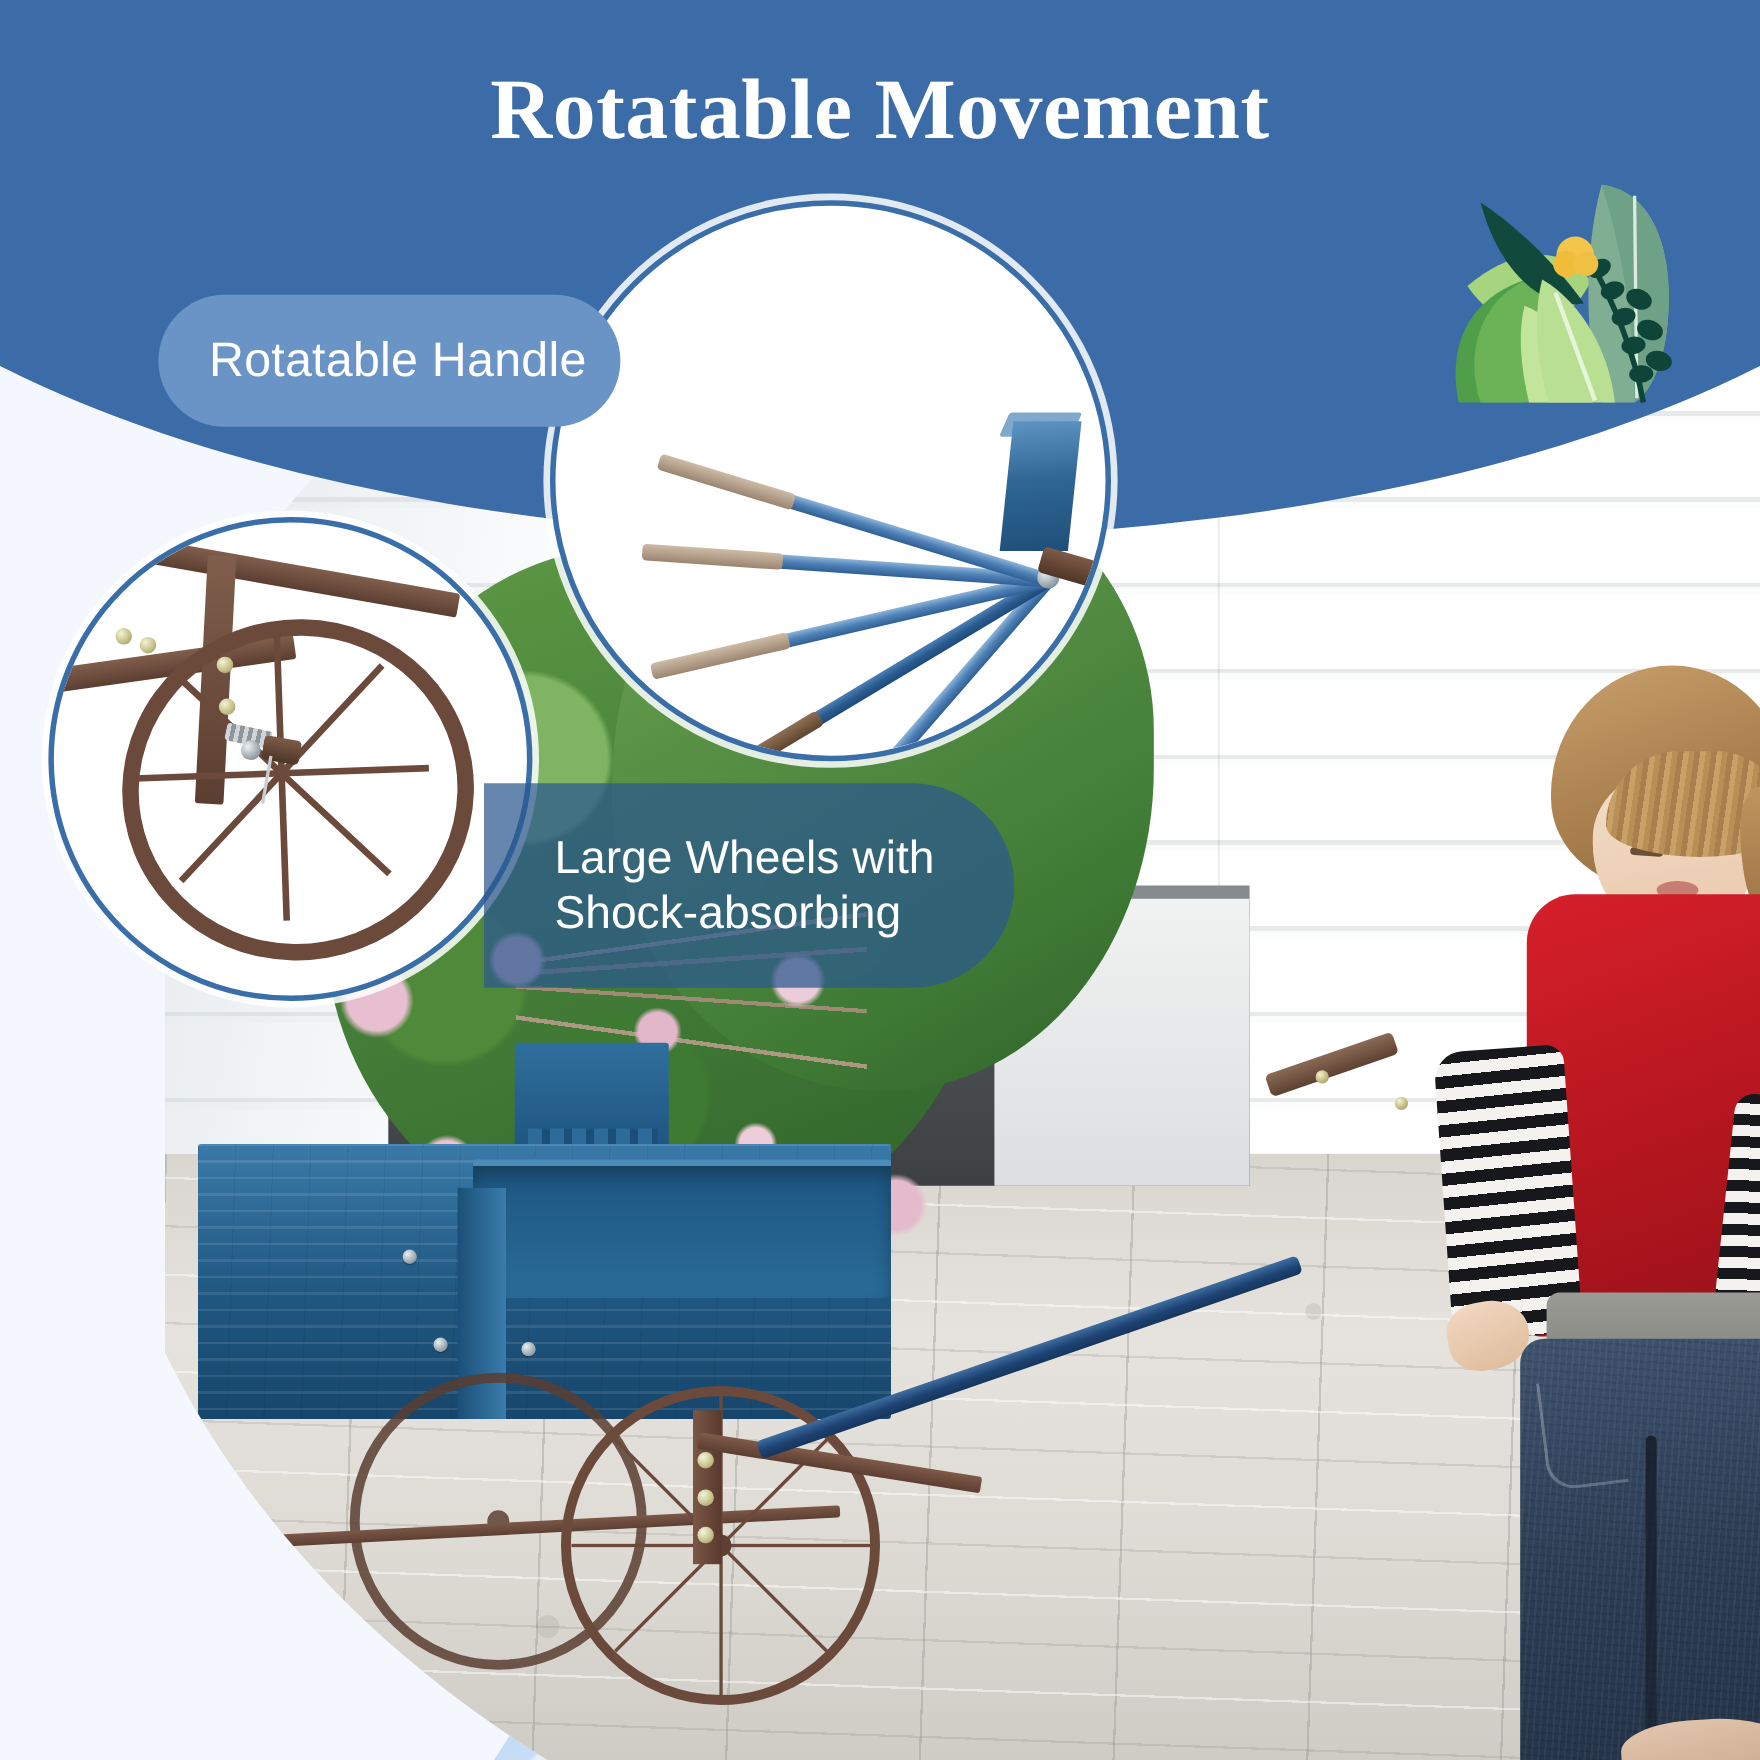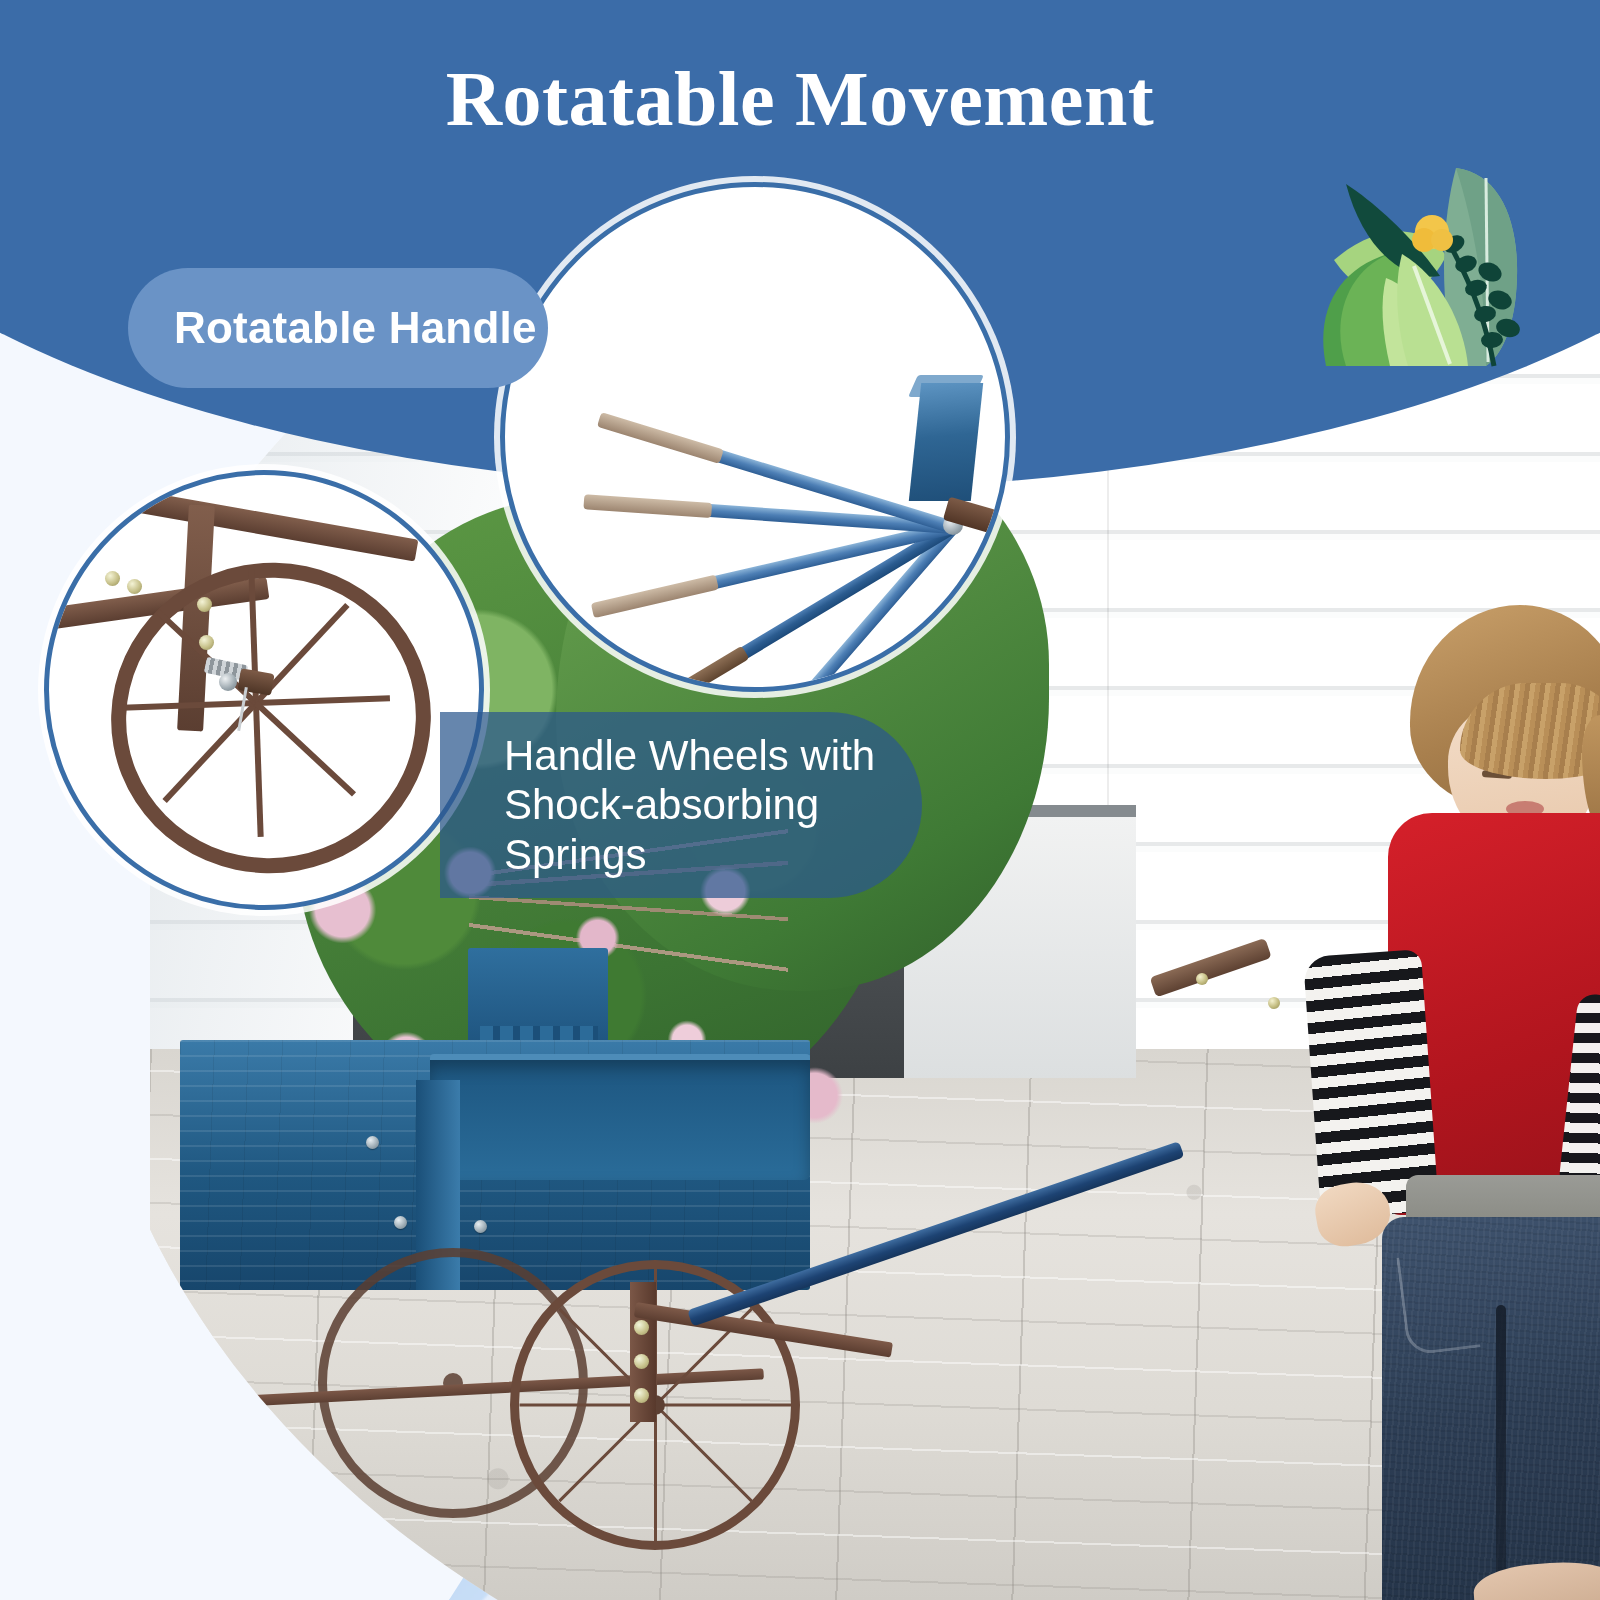--- a/index.html
+++ b/index.html
@@ -397,24 +397,24 @@
     position:absolute;left:192px;top:212px;width:3px;height:44px;
     background:#c9ced2;transform:rotate(10deg);
   }
 
   
   .label-pill{
     position:absolute;display:flex;align-items:center;
     color:#ffffff;font-family:"Liberation Sans",sans-serif;
   }
   .pill-rotatable{
-    left:128px;top:268px;width:420px;height:120px;
+    left:144px;top:268px;width:420px;height:120px;
     background:#6a93c6;border-radius:60px;
     padding-left:46px;box-sizing:border-box;
-    font-size:44px;font-weight:700;letter-spacing:.2px;
+    font-size:44px;font-weight:400;letter-spacing:.2px;
     z-index:6;
   }
   .pill-wheels{
     left:440px;top:712px;width:482px;height:186px;
     background:rgba(43,88,141,.72);
     border-radius:0 94px 94px 0;
     padding-left:64px;box-sizing:border-box;
     font-size:42px;line-height:1.18;font-weight:400;
     z-index:6;
   }
@@ -619,19 +619,18 @@
       <div style="position:absolute;left:170px;top:198px;width:18px;height:18px;border-radius:50%;background:radial-gradient(circle at 35% 32%,#eef1f3,#9aa6ad 60%,#6f7c84);"></div>
     </div>
   </div>
 
   <div class="label-pill pill-rotatable">
     <span>Rotatable Handle</span>
   </div>
 
   <div class="label-pill pill-wheels">
     <div>
-      <span class="txt">Handle Wheels with</span>
+      <span class="txt">Large Wheels with</span>
       <span class="txt">Shock-absorbing</span>
-      <span class="txt">Springs</span>
     </div>
   </div>
 
 </div>
 
 </body></html>

